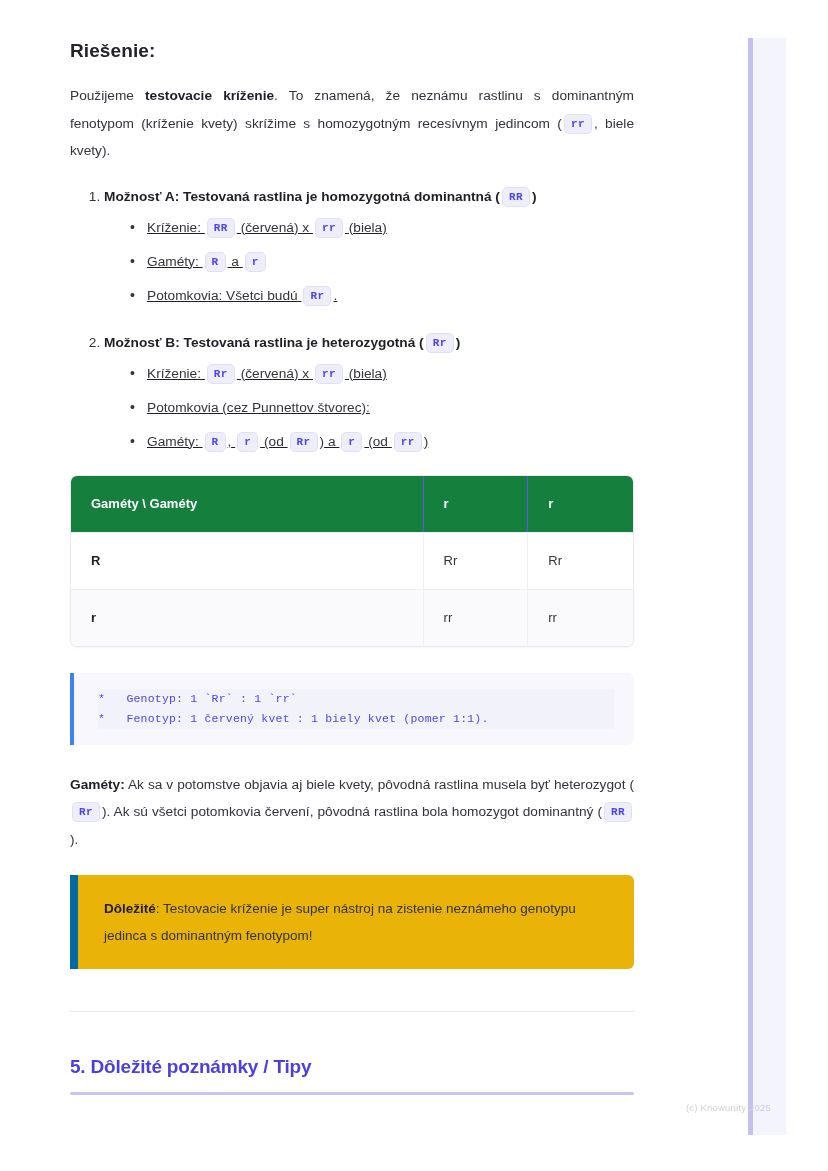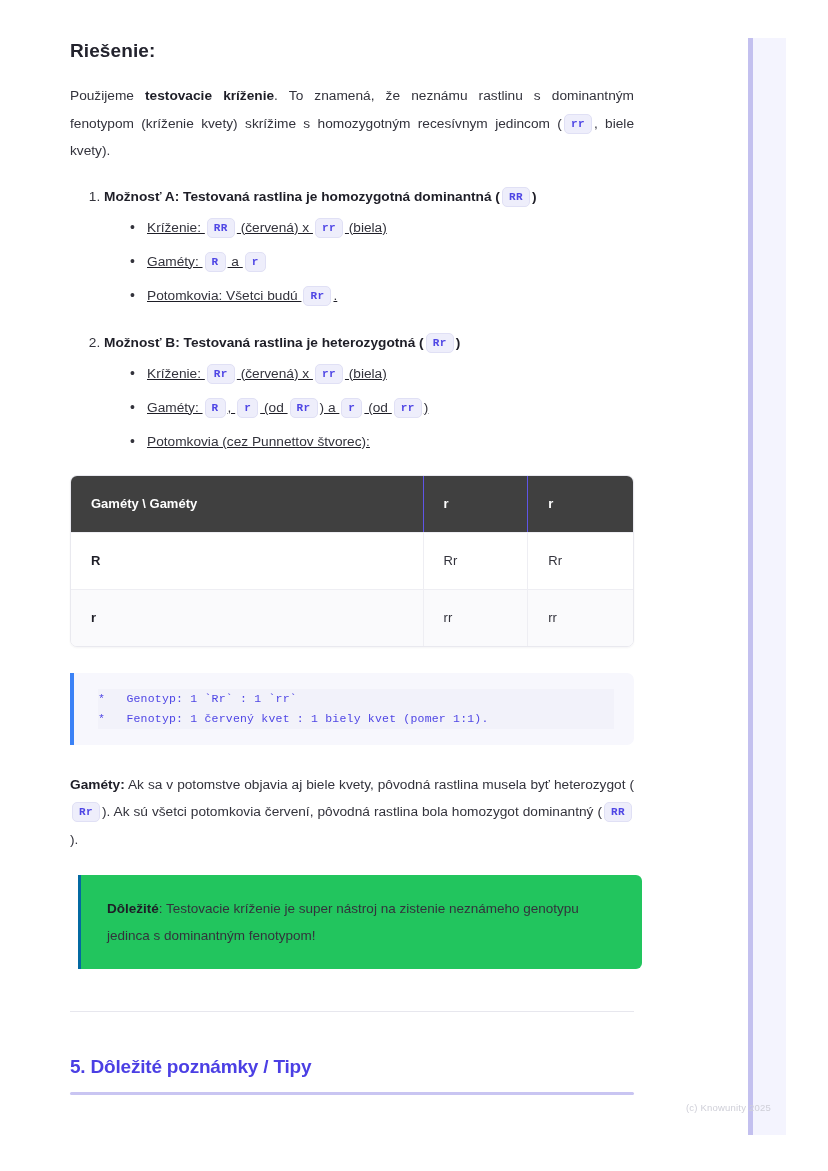--- a/index.html
+++ b/index.html
@@ -118,21 +118,21 @@
     border-collapse: separate;
     border-spacing: 0;
     margin: 12px 0 26px 0;
     font-size: 13px;
     border: 1px solid #e9e9ef;
     border-radius: 7px;
     overflow: hidden;
     box-shadow: 0 1px 2px rgba(30,30,60,.05);
   }
   table.punnett thead th {
-    background: #404040;
+    background: #15803d;
     color: #ffffff;
     font-weight: bold;
     text-align: left;
     padding: 16px 20px;
     font-size: 13px;
     border-right: 1px solid #5f55e8;
     height: 24px;
   }
   table.punnett thead th:last-child { border-right: none; }
   table.punnett tbody td {
@@ -167,25 +167,25 @@
   }
   .codeblock .cl {
     display: block;
     white-space: pre;
     background: #f2f2fa;
     letter-spacing: .2px;
   }
 
   
   .callout {
-    background: #22c55e;
-    border-left: 3px solid #0369a1;
+    background: #eab308;
+    border-left: 8px solid #0369a1;
     border-radius: 0 6px 6px 0;
     padding: 20px 24px 20px 26px;
-    margin: 22px 0 0 8px;
+    margin: 22px 0 0 0;
     width: 564px;
     box-sizing: border-box;
   }
   .callout p {
     margin: 0;
     font-size: 13.5px;
     line-height: 27px;
     color: #33333c;
   }
 
@@ -240,22 +240,22 @@
         <li><span>Kríženie: </span><code class="chip">RR</code><span> (červená) x </span><code class="chip">rr</code><span> (biela)</span></li>
         <li><span>Gaméty: </span><code class="chip">R</code><span> a </span><code class="chip">r</code></li>
         <li><span>Potomkovia: Všetci budú </span><code class="chip">Rr</code><span>.</span></li>
       </ul>
     </li>
 
     <li>
       <span>Možnosť B: Testovaná rastlina je heterozygotná (</span><code class="chip">Rr</code><span>)</span>
       <ul class="subs">
         <li><span>Kríženie: </span><code class="chip">Rr</code><span> (červená) x </span><code class="chip">rr</code><span> (biela)</span></li>
+        <li><span>Potomkovia (cez Punnettov štvorec):</span></li>
         <li><span>Gaméty: </span><code class="chip">R</code><span>, </span><code class="chip">r</code><span> (od </span><code class="chip">Rr</code><span>) a </span><code class="chip">r</code><span> (od </span><code class="chip">rr</code><span>)</span></li>
-        <li><span>Potomkovia (cez Punnettov štvorec):</span></li>
       </ul>
     </li>
   </ol>
 
   <table class="punnett">
     <colgroup>
         <col class="c1">
         <col class="c2">
         <col class="c3">
       </colgroup>

